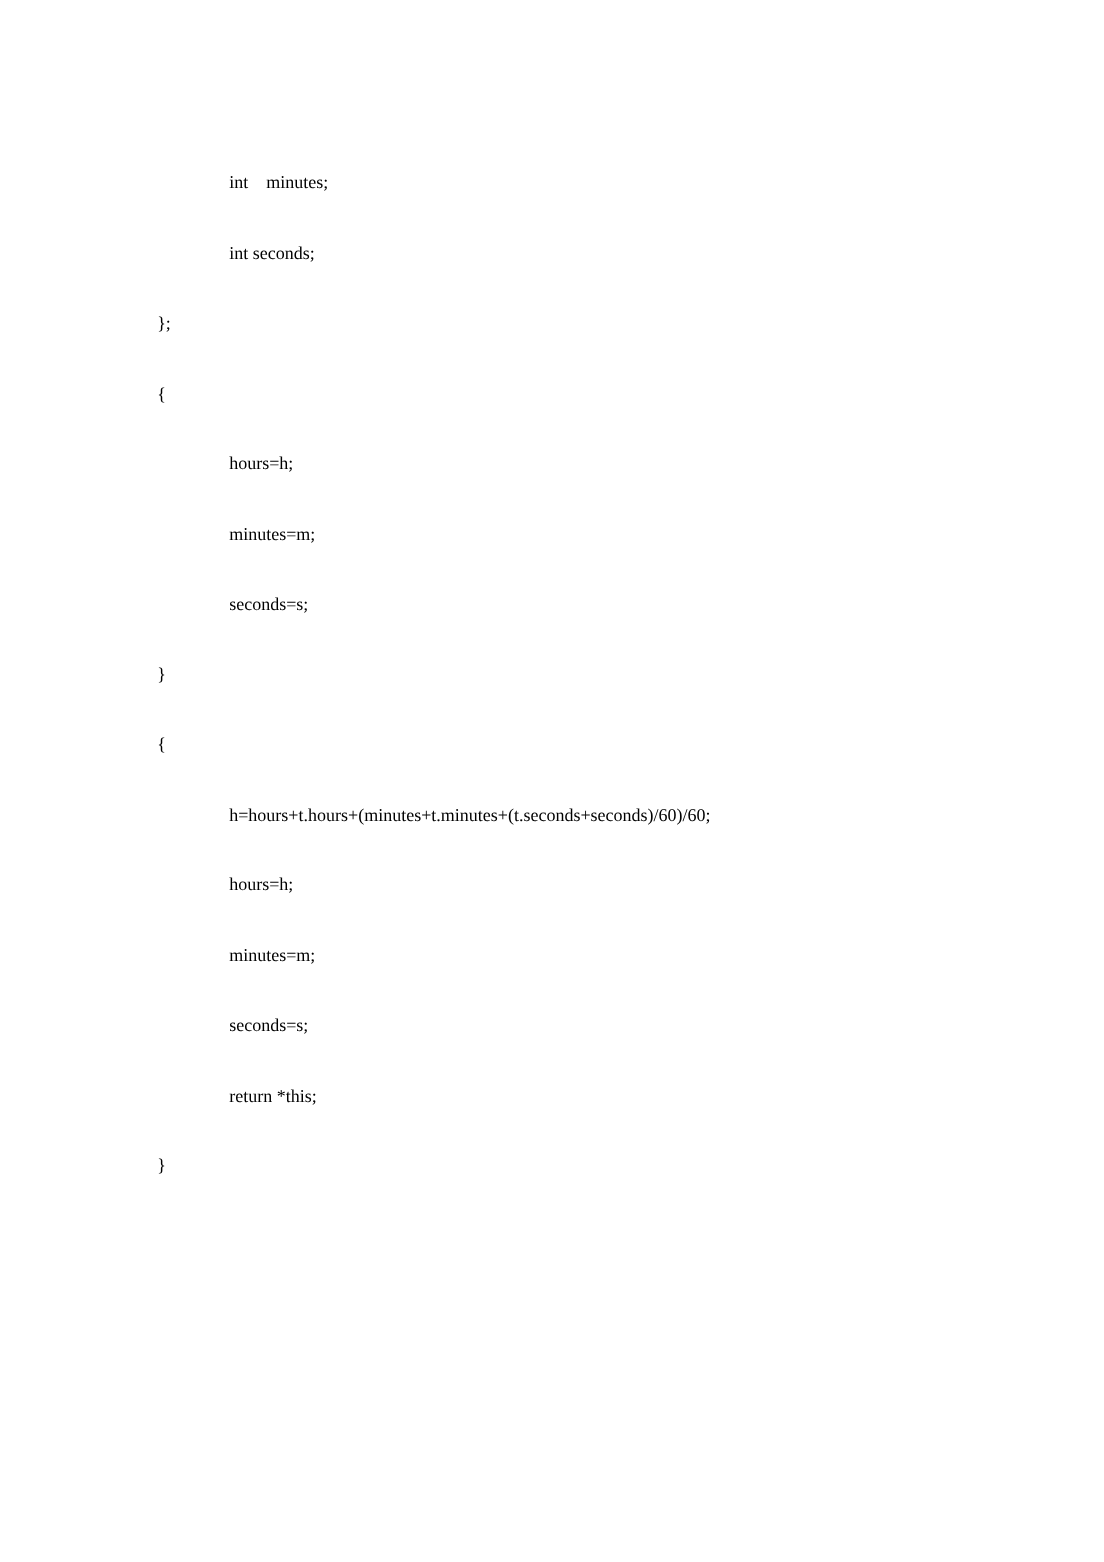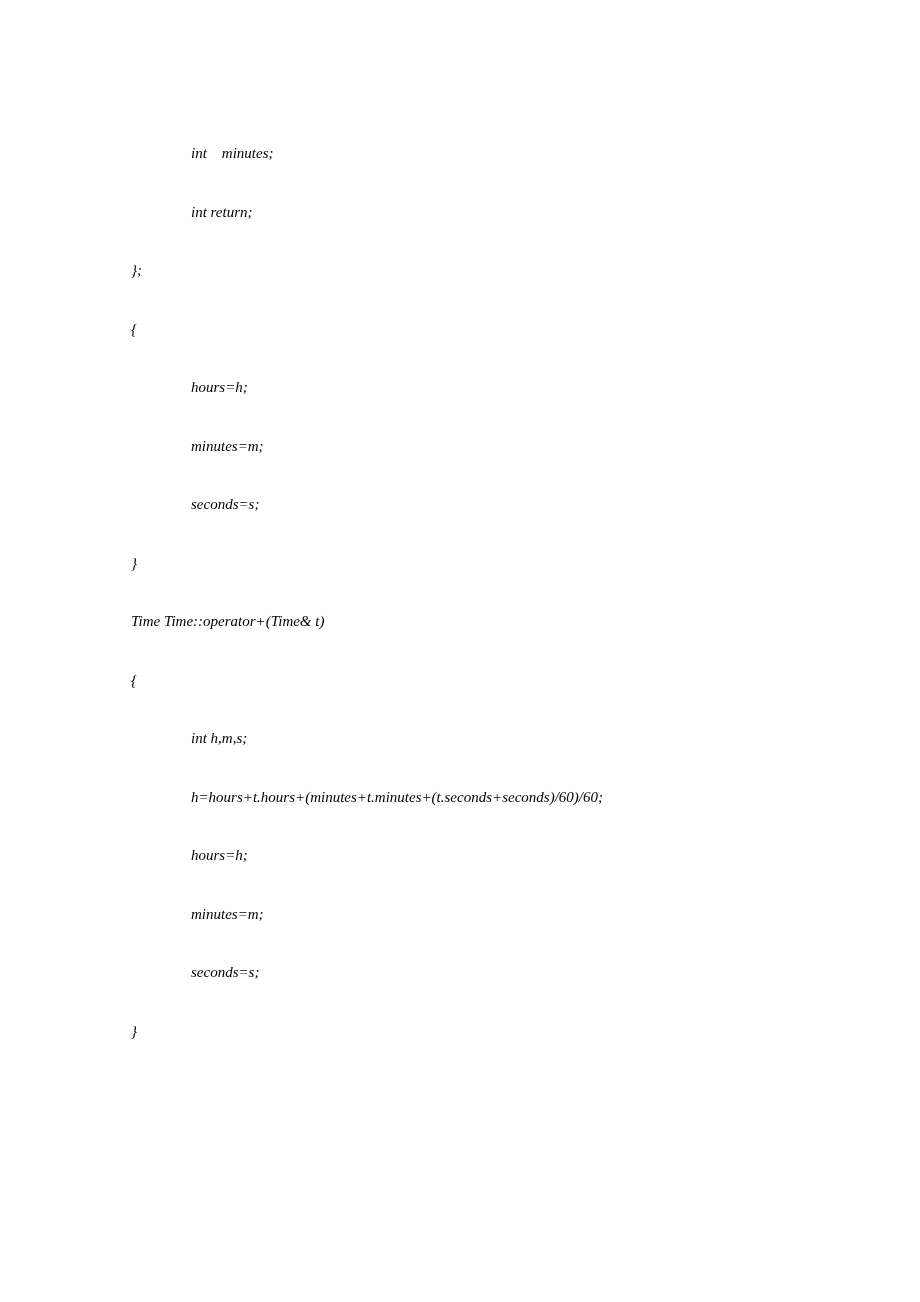--- a/index.html
+++ b/index.html
@@ -11,44 +11,42 @@
     color: #000000;
     line-height: 1.95;
     width: 920px;
   }
   .page {
     padding: 110px 0 0 131px;
     white-space: pre;
   }
   .line {
     display: block;
-    font-style: italic;
   }
   .indent1 {
     padding-left: 60px;
   }
 </style>
 </head>
 <body>
 <div class="page">
 <span class="line indent1">int    minutes;</span>
-<span class="line indent1">int return;</span>
+<span class="line indent1">int seconds;</span>
 <span class="line">};</span>
 <span class="line">{</span>
 <span class="line indent1">hours=h;</span>
 <span class="line indent1">minutes=m;</span>
 <span class="line indent1">seconds=s;</span>
 <span class="line">}</span>
-<span class="line">Time Time::operator+(Time&amp; t)</span>
 <span class="line">{</span>
-<span class="line indent1">int h,m,s;</span>
 <span class="line indent1">h=hours+t.hours+(minutes+t.minutes+(t.seconds+seconds)/60)/60;</span>
 <span class="line indent1">hours=h;</span>
 <span class="line indent1">minutes=m;</span>
 <span class="line indent1">seconds=s;</span>
+<span class="line indent1">return *this;</span>
 <span class="line">}</span>
 
 
 
 
 
 
 
 
 

